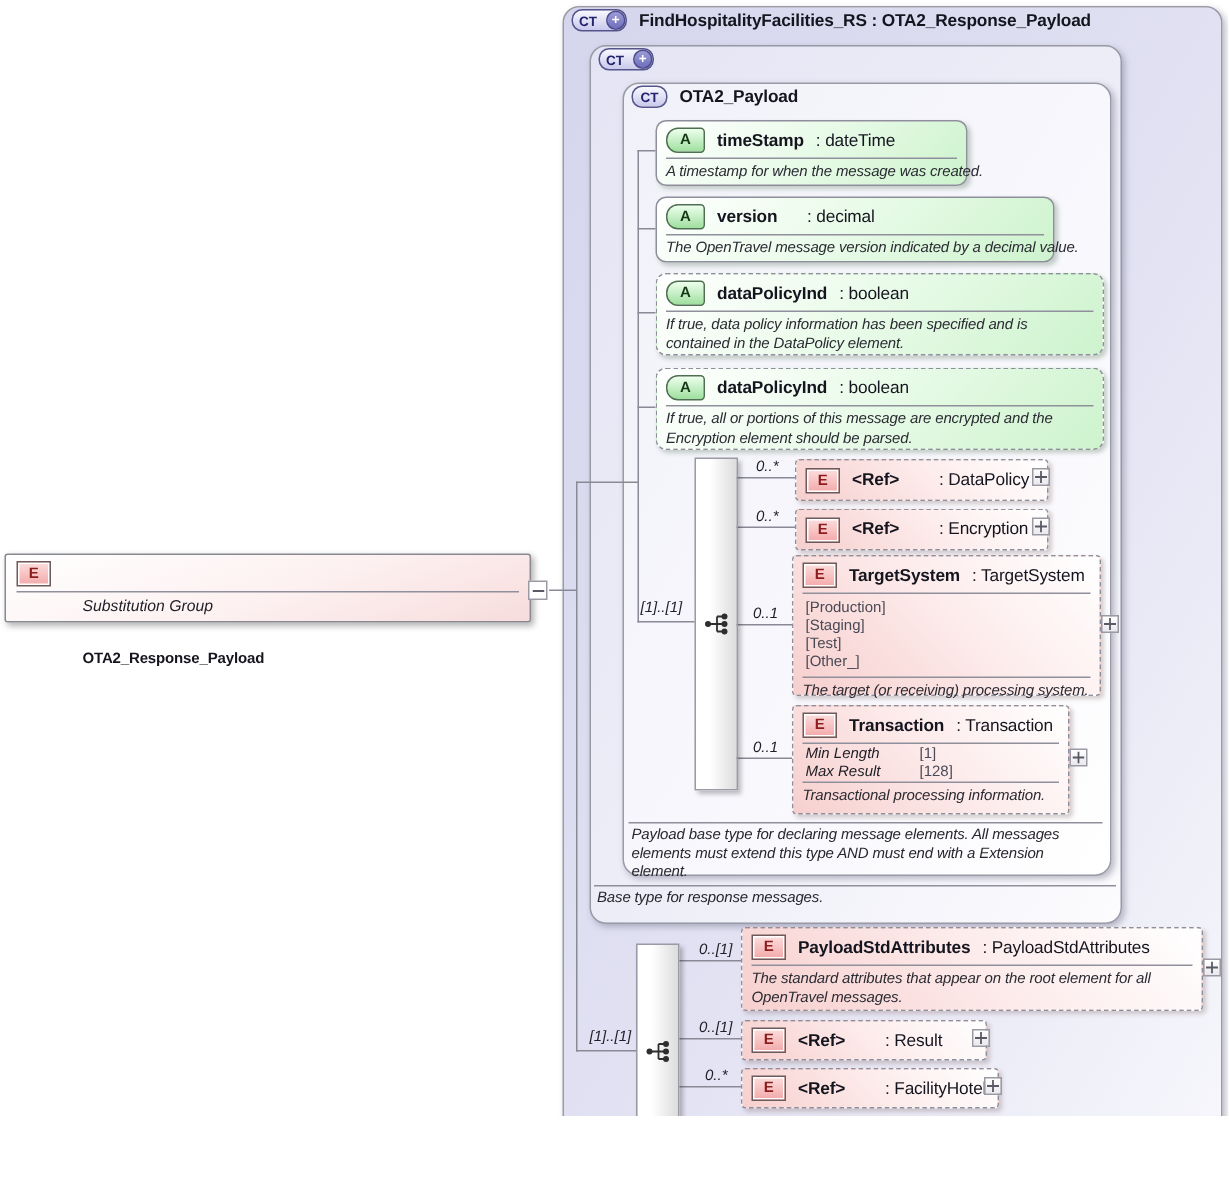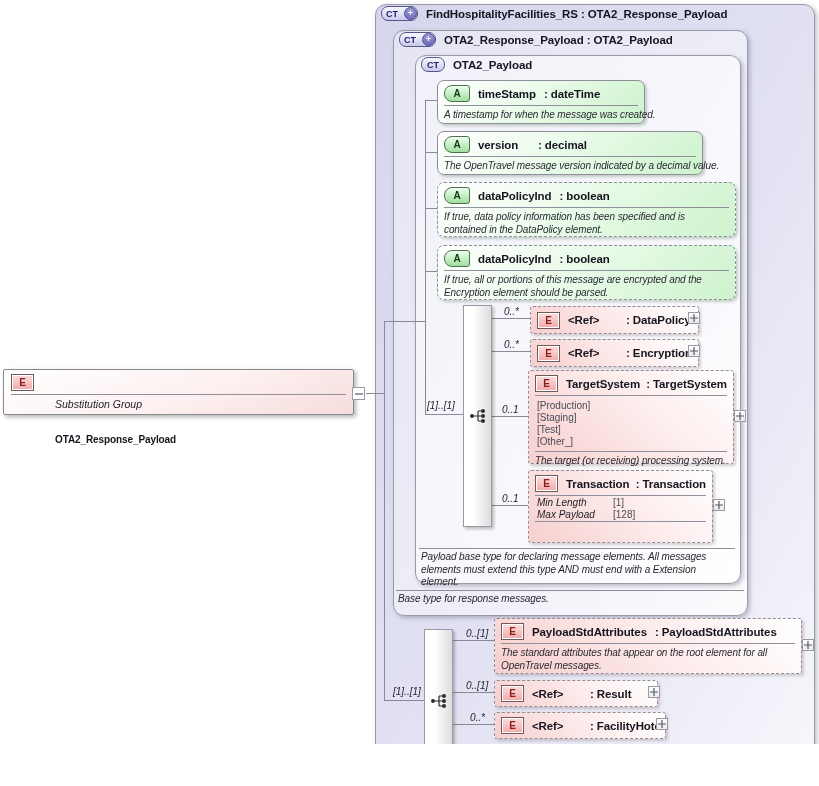--- a/index.html
+++ b/index.html
@@ -51,21 +51,21 @@
   .elem-box{position:absolute;border:1px dashed #8f8f9b;border-radius:3px;
             background:linear-gradient(45deg,#f6cfcd 0%,#fdecec 55%,#ffffff 100%);
             box-shadow:2px 2px 3px rgba(125,100,100,.3);}
   .elem-box.small{display:flex;align-items:center;gap:8px;padding:0 6px;}
 
   .row.hdr{display:flex;align-items:center;gap:8px;padding:4px 6px 2px 6px;}
   .nm{font-size:11.5px;font-weight:bold;color:#15151f;min-width:52px;
       white-space:nowrap;letter-spacing:-.1px;}
   .nm2{font-size:11.5px;font-weight:bold;color:#15151f;min-width:50px;
       white-space:nowrap;letter-spacing:-.1px;}
-  .tp{font-size:11.5px;font-weight:bold;color:#15151f;white-space:nowrap;letter-spacing:-.1px;}
+  .tp{font-size:11.5px;font-weight:normal;color:#15151f;white-space:nowrap;letter-spacing:-.1px;}
 
   .sep{height:1px;background:#90909c;margin:1px 6px;}
   .doc{font-style:italic;font-size:10px;color:#2a2a32;padding:2px 6px;
        line-height:1.25;letter-spacing:-.1px;}
   .nowrap{white-space:nowrap;}
 
   .facets{display:flex;padding:3px 6px 2px 8px;gap:14px;font-size:10px;}
   .facet-label{font-style:italic;color:#1d1d26;min-width:62px;}
   .facet-vals{color:#4a4a56;}
   .facet-vals div{height:12px;line-height:12px;}
@@ -123,21 +123,20 @@
       <span class="ct-plus">+</span>
     </span>
     <span class="frame-title">FindHospitalityFacilities_RS : OTA2_Response_Payload</span>
   </div>
 
   <div class="frame-header" style="left:399px;top:32px;">
     <span class="ct-icon with-plus">
       <span>CT</span>
       <span class="ct-plus">+</span>
     </span>
-    <span class="frame-title">OTA2_Response_Payload : OTA2_Payload</span>
   </div>
 
   <div class="frame-header" style="left:421px;top:57px;">
     <span class="ct-icon">
       <span>CT</span>
     </span>
     <span class="frame-title">OTA2_Payload</span>
   </div>
 
   <div class="hr" style="left:419px;top:548px;width:316px;"></div>
@@ -285,24 +284,25 @@
       <span class="e-icon">E</span>
       <span class="nm2">Transaction</span>
       <span class="tp">: Transaction</span>
     </div>
     <div class="sep"></div>
     <div class="facet-row">
       <span class="lbl">Min Length</span>
       <span class="val">[1]</span>
     </div>
     <div class="facet-row">
-      <span class="lbl">Max Payload</span>
+      <span class="lbl">Max Result</span>
       <span class="val">[128]</span>
     </div>
     <div class="sep"></div>
+    <div class="doc nowrap">Transactional processing information.</div>
   </div>
   <div class="plus-box" style="left:713px;top:499px;">
     <svg width="8" height="8" viewBox="0 0 8 8">
         <path d="M4 0 V8 M0 4 H8" stroke="#5a5a66" stroke-width="1.2"></path>
       </svg>
   </div>
 
   <div class="elem-box" style="left:494px;top:618px;width:306px;height:54px;">
     <div class="row hdr">
       <span class="e-icon">E</span>

